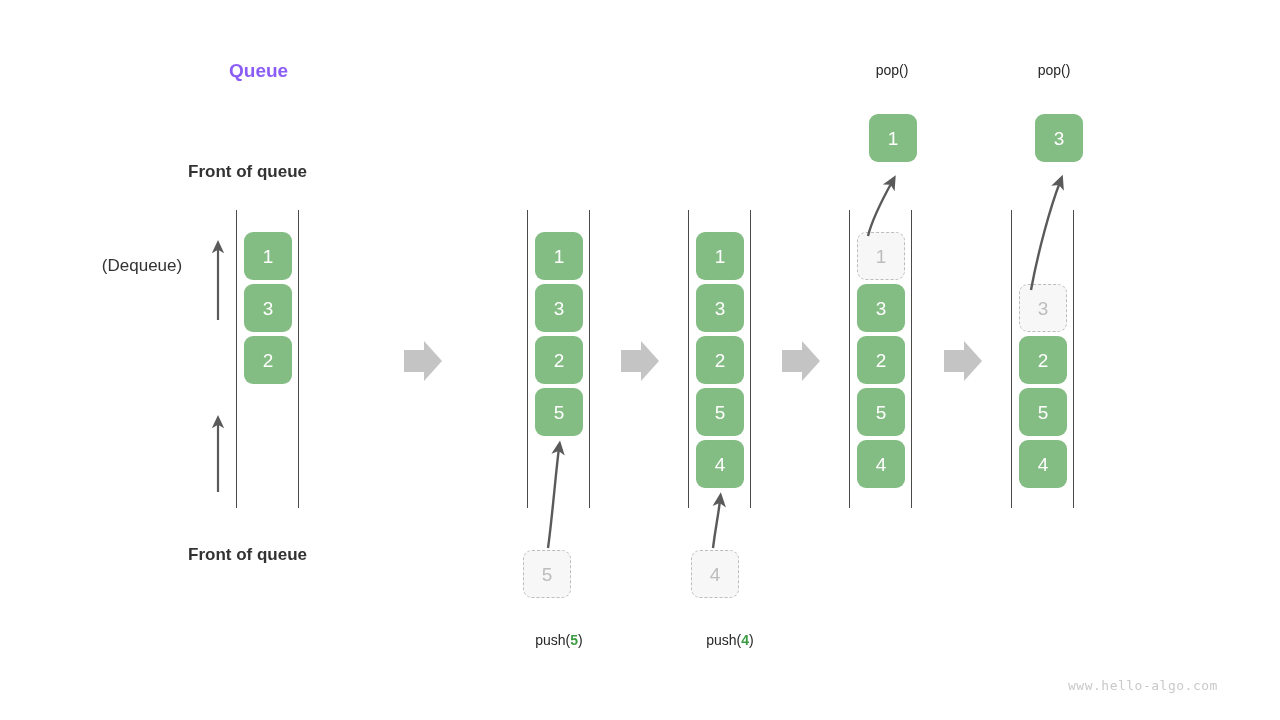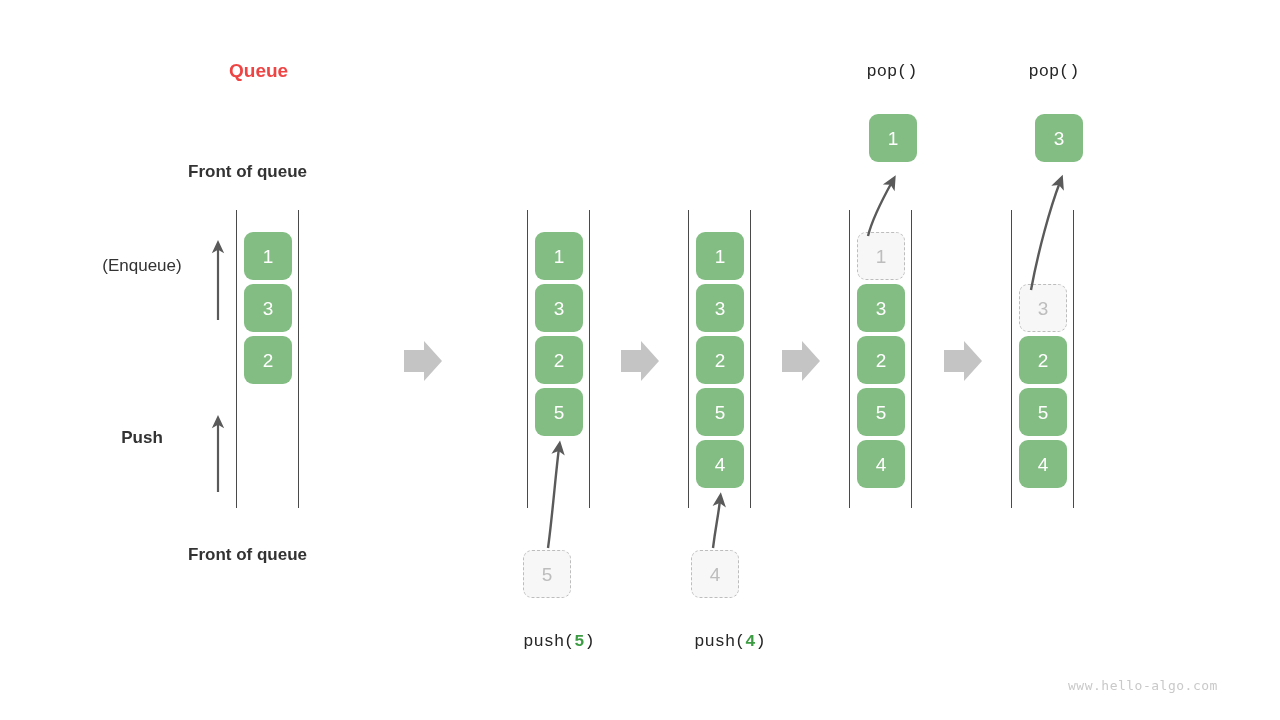--- a/index.html
+++ b/index.html
@@ -15,21 +15,21 @@
     overflow: hidden;
     font-family: "Liberation Sans", sans-serif;
     color: #2f2f2f;
   }
 
   
   .title {
     position: absolute;
     font-weight: bold;
     font-size: 19px;
-    color: #ef4444;
+    color: #8b5cf6;
     white-space: nowrap;
   }
   .hlabel {
     position: absolute;
     font-weight: bold;
     font-size: 17px;
     color: #333333;
     white-space: nowrap;
     text-align: left;
   }
@@ -46,22 +46,22 @@
     line-height: 24px;
   }
   .sidelabel .l2 {
     display: block;
     font-weight: normal;
     font-size: 17px;
     line-height: 26px;
   }
   .monolabel {
     position: absolute;
-    font-family: Liberation Mono, monospace;
-    font-size: 17px;
+    font-family: Liberation Sans, sans-serif;
+    font-size: 14px;
     color: #262626;
     white-space: nowrap;
     text-align: center;
   }
   .monolabel .arg { color: #3d9c43; font-weight: bold; }
   .watermark {
     position: absolute;
     font-family: "DejaVu Sans Mono", "Liberation Mono", monospace;
     font-size: 13px;
     color: #c9c9c9;
@@ -114,25 +114,24 @@
 
 <div id="stage">
 
   <div class="title" style="left:229px; top:60px;">Queue</div>
 
   <div class="hlabel" style="left:188px; top:162px; width:160px;">Front of queue</div>
 
   <div class="hlabel" style="left:188px; top:545px; width:160px;">Front of queue</div>
 
   <div class="sidelabel" style="left:62px; top:253px; width:160px;">
-    <span class="l2">(Enqueue)</span>
+    <span class="l2">(Dequeue)</span>
   </div>
 
   <div class="sidelabel" style="left:62px; top:426px; width:160px;">
-    <span class="l1">Push</span>
   </div>
 
   <div class="monolabel" style="left:822px; top:62px; width:140px;">pop()</div>
   <div class="monolabel" style="left:984px; top:62px; width:140px;">pop()</div>
 
   <div class="monolabel" style="left:489px; top:632px; width:140px;">
     <span>push(</span><span class="arg">5</span><span>)</span>
   </div>
   <div class="monolabel" style="left:660px; top:632px; width:140px;">
     <span>push(</span><span class="arg">4</span><span>)</span>

